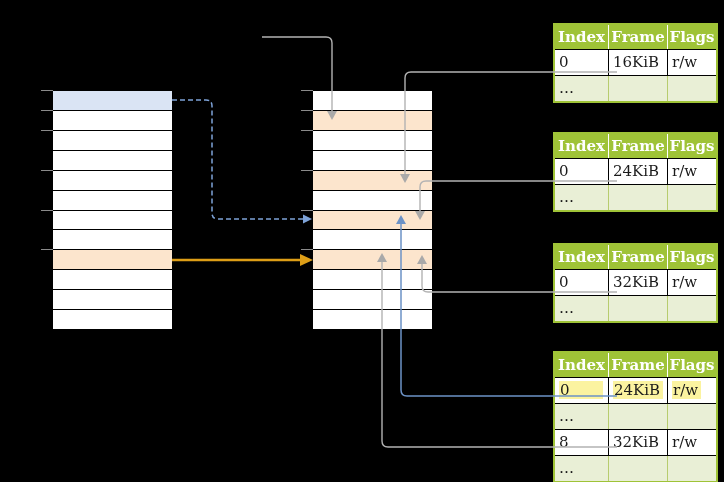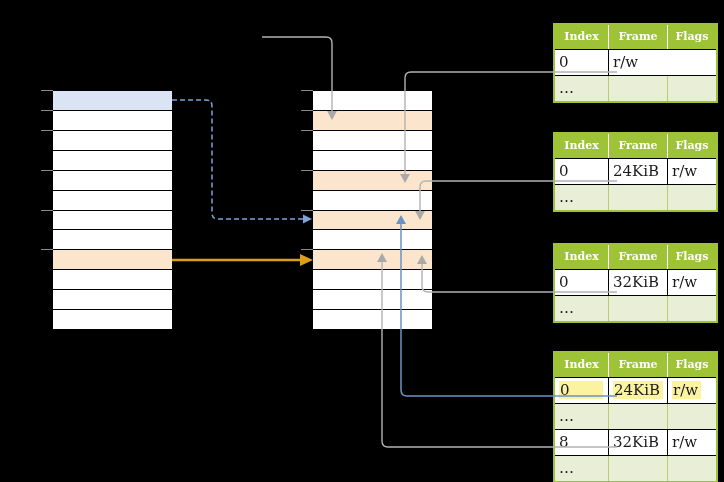--- a/index.html
+++ b/index.html
@@ -32,21 +32,21 @@
   }
   
   .ptable{
     position:absolute;left:553px;width:165px;box-sizing:border-box;
     border:2px solid var(--table-green,#9fc337);background:#fff;
   }
   .t0{top:23px}.t1{top:132px}.t2{top:243px}.t3{top:351px}
   .thead{display:flex;background:var(--table-green,#9fc337);height:24px;}
   .hc{
     box-sizing:border-box;line-height:24px;color:#fff;font-weight:bold;
-    font-size:11px;text-align:center;
+    font-size:15px;text-align:center;
   }
   .hc + .hc{border-left:1.5px solid #fff;}
   .c0{width:53px}.c1{width:59px}.c2{flex:1}
   .trow{display:flex;height:25px;background:#fff;border-top:1px solid #000;}
   .tc{
     box-sizing:border-box;line-height:25px;font-size:15px;color:#1a1a1a;
     padding-left:4px;overflow:hidden;white-space:nowrap;
   }
   .tc + .tc{border-left:1px solid #000;}
   .trow.ellipsis{background:var(--table-row-green,#e9efd6);}
@@ -63,20 +63,21 @@
 
 
   <div class="ptable t0" id="table0">
       <div class="thead">
         <div class="hc c0">Index</div>
         <div class="hc c1">Frame</div>
         <div class="hc c2">Flags</div>
       </div>
       <div class="trow data">
         <div class="tc c0">0</div>
+        <div class="tc c1">16KiB</div>
         <div class="tc c2">r/w</div>
       </div>
       <div class="trow ellipsis">
         <div class="tc c0">…</div>
         <div class="tc c1"></div>
         <div class="tc c2"></div>
       </div>
     </div>
   <div class="ptable t1" id="table1">
       <div class="thead">

